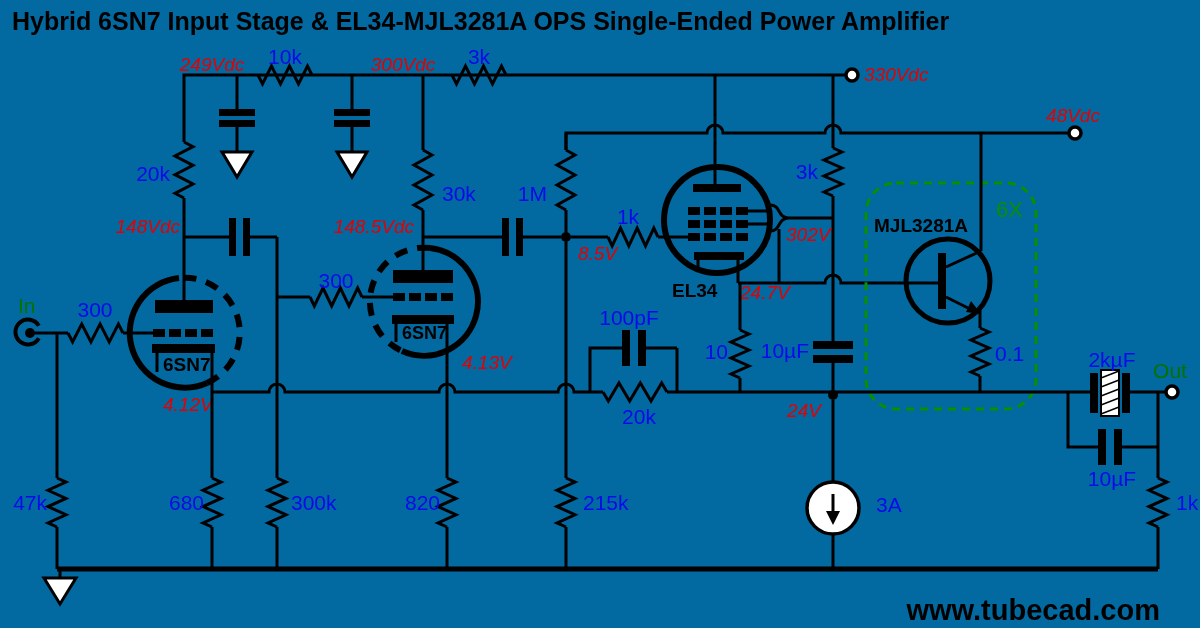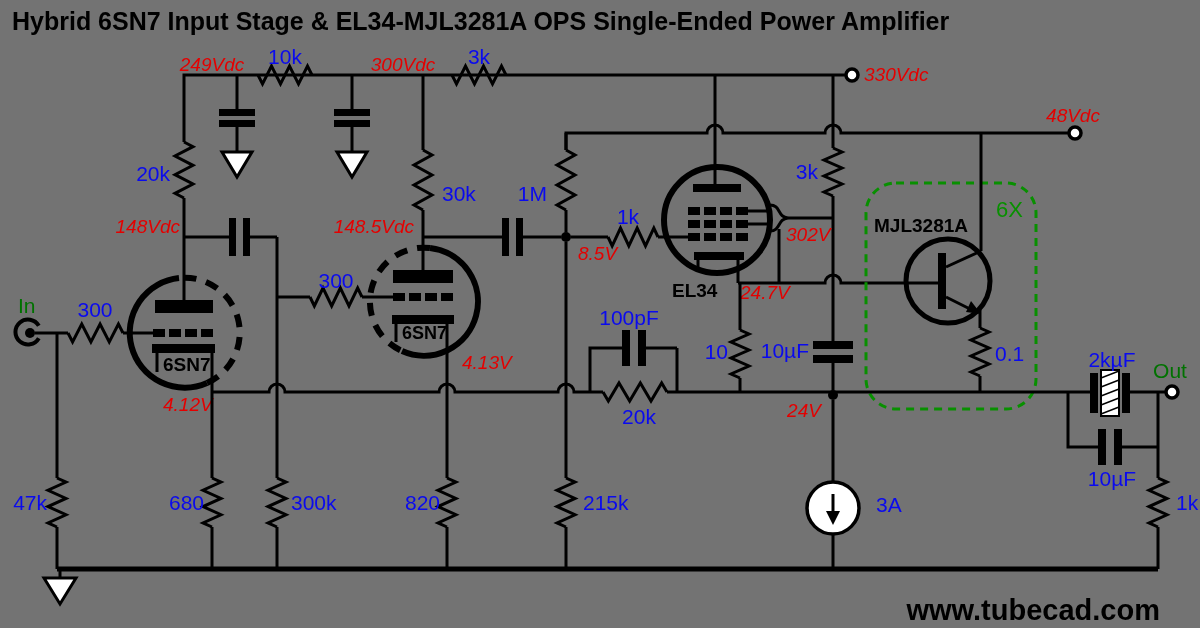--- a/index.html
+++ b/index.html
@@ -1,16 +1,16 @@
 <!DOCTYPE html>
 <html><head>
 <meta charset="utf-8">
 <style>
   html,body{margin:0;padding:0;background:#ffffff;}
-  .stage{position:relative;width:1200px;height:628px;background:#737373;overflow:hidden;}
+  .stage{position:relative;width:1200px;height:628px;background:#0369a1;overflow:hidden;}
   svg{display:block;}
   .w{stroke:#000;stroke-width:3;fill:none;stroke-linejoin:miter;stroke-linecap:butt;}
   .w4{stroke-width:4;}
   .w5{stroke-width:5;}
   .bar{fill:#000;stroke:none;}
   .tube{stroke:#000;stroke-width:6;fill:none;}
   .dashc{stroke-dasharray:13 10;}
   .term{stroke:#000;stroke-width:3.5;fill:#fff;}
   .dot{fill:#000;stroke:none;}
   .gnd{fill:#fff;stroke:#000;stroke-width:3;stroke-linejoin:miter;}

